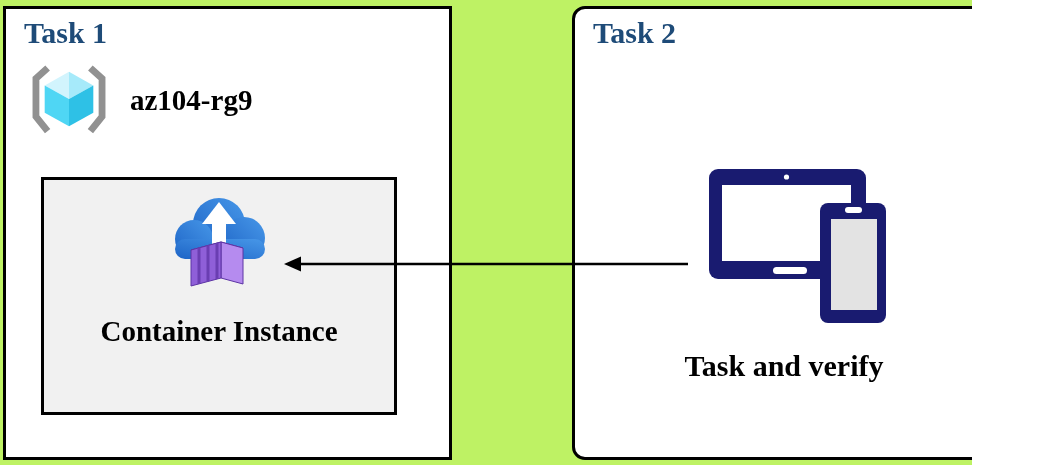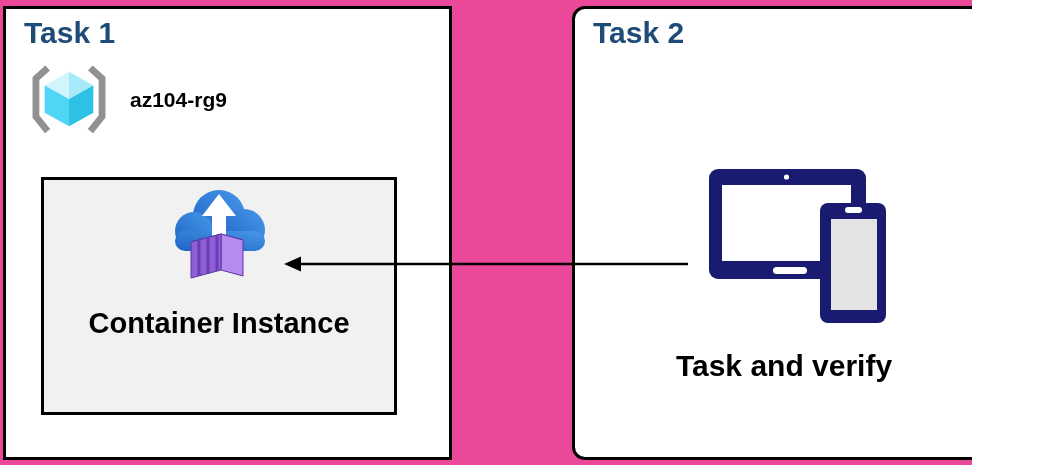--- a/index.html
+++ b/index.html
@@ -1,48 +1,49 @@
 <!DOCTYPE html>
 <html style="--title_navy: #1e4b78; --label_black: #000000; --box_border: #000000; --inner_box_bg: #f1f1f1; --device_navy: #191b70; --device_screen_gray: #e3e3e3; --bracket_gray: #919191; --cube_cyan_light: #d2f4fd; --cube_cyan_top: #a6eafa; --cube_cyan_left: #4fd6f4; --cube_cyan_right: #2ec1e6; --cloud_blue_light: #4797e8; --cloud_blue_dark: #1d64c6; --container_purple_front: #8f5fd8; --container_purple_side: #b58bef; --container_purple_top: #c9abf4; --container_purple_stripe: #6a3eb2; --arrow_black: #000000;"><head>
 <meta charset="utf-8">
 <style>
   html,body{margin:0;padding:0;background:#ffffff;}
   #canvas{
     position:relative;
     width:972px;height:465px;
-    background:#ec4899;
-    font-family:Liberation Sans, sans-serif;
+    background:#bef264;
+    font-family:Liberation Serif, serif;
     overflow:hidden;
   }
   .box{
     position:absolute;
     box-sizing:border-box;
     border:3px solid var(--box_border,#000000);
     background:#ffffff;
   }
   #task1{left:3px;top:6px;width:449px;height:454px;}
   #task2{left:572px;top:6px;width:492px;height:454px;border-radius:13px;}
   .panel-title{
     position:absolute;top:6px;left:18px;margin:0;
     font-size:30px;font-weight:bold;line-height:1.2;
     color:var(--title_navy,#1e4b78);
   }
   .rg-row{
     position:absolute;left:22px;top:56px;
     display:flex;align-items:center;gap:20px;
   }
   .rg-name{
-    font-size:21px;font-weight:bold;color:var(--label_black,#000000);
+    font-size:29px;font-weight:bold;color:var(--label_black,#000000);
   }
   .inner-box{
     position:absolute;left:35px;top:168px;width:356px;height:238px;
     box-sizing:border-box;
     border:3px solid var(--box_border,#000000);
     background:var(--inner_box_bg,#f1f1f1);
     display:flex;flex-direction:column;align-items:center;
+    padding-top:8px;
   }
   .inner-label{
     margin-top:22px;
     font-size:29px;font-weight:bold;color:var(--label_black,#000000);
     white-space:nowrap;
   }
   .devices-icon{position:absolute;left:132px;top:157px;}
   .devices-label{
     position:absolute;left:209px;top:340px;transform:translateX(-50%);
     font-size:30px;font-weight:bold;color:var(--label_black,#000000);

